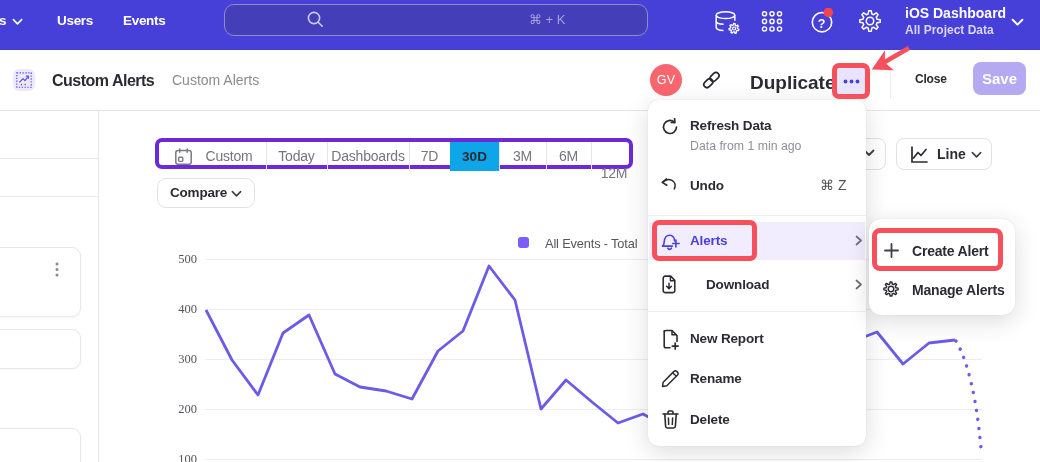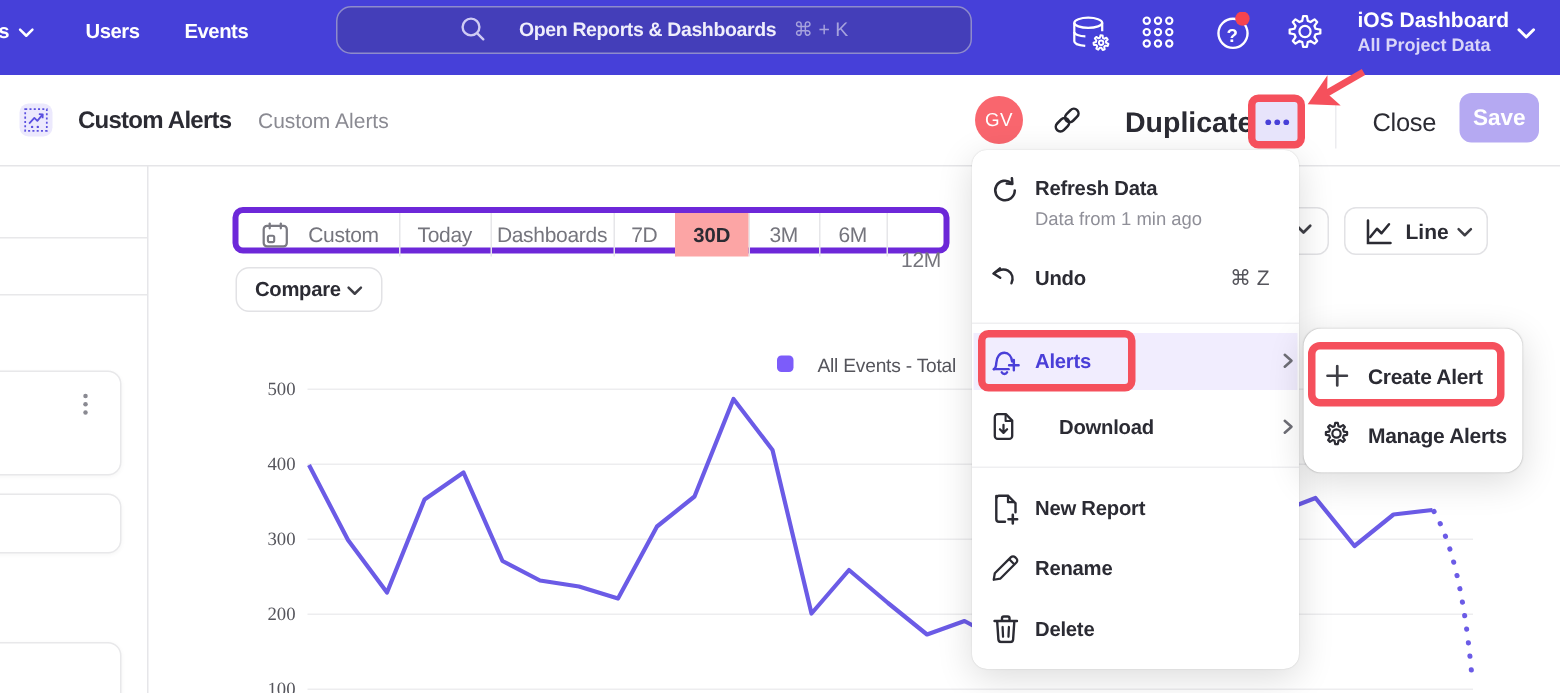--- a/index.html
+++ b/index.html
@@ -14,34 +14,34 @@
 .searchtxt { position:absolute; left:346px; top:0; height:48px; line-height:39px; color:#efeefb; font-size:13px; font-weight:700; letter-spacing:-0.25px; }
 .cmdk { position:absolute; left:529px; top:0; height:48px; line-height:40px; color:#a6a2dd; font-size:13px; font-weight:400; }
 .projname { position:absolute; left:905px; top:5px; color:#fff; font-size:14px; font-weight:700; }
 .projsub  { position:absolute; left:905px; top:23px; color:#d9d5f8; font-size:12px; font-weight:700; }
 .titleicon { position:absolute; left:13px; top:69px; width:22px; height:22px; background:#ece9fd; border-radius:6px; }
 .title { position:absolute; left:52px; top:72px; font-size:16px; font-weight:700; color:#2b2b33; letter-spacing:-0.5px; }
 .crumb { position:absolute; left:172px; top:72px; font-size:14px; color:#8a8a92; }
 .avatar { position:absolute; left:650px; top:64px; width:32px; height:32px; border-radius:50%; background:#f9666e; color:#fff; font-size:12.5px; font-weight:400; text-align:center; line-height:32px; letter-spacing:0.3px; }
 .duplicate { position:absolute; left:750px; top:72px; font-size:19px; font-weight:700; color:#2b2b33; }
 .hdivider { position:absolute; left:890px; top:70px; width:1px; height:29px; background:#ececef; }
-.closetxt { position:absolute; left:915px; top:72px; font-size:17px; font-weight:400; color:#2b2b33; letter-spacing:-0.2px; }
+.closetxt { position:absolute; left:915px; top:72px; font-size:12px; font-weight:700; color:#2b2b33; letter-spacing:-0.2px; }
 .savebtn { position:absolute; left:973px; top:62px; width:53px; height:33px; background:#b5a9f2; border-radius:8px; color:#fff; font-size:15px; font-weight:700; text-align:center; line-height:33px; }
 .dotsbox { position:absolute; left:832px; top:63px; width:38px; height:36px; border:5px solid #f5505c; border-radius:7px; background:#e7e4fb; }
 
 
 .sidebar-border { position:absolute; left:98px; top:110px; width:1px; height:352px; background:#e6e6e9; }
 .sideline { position:absolute; left:0; width:98px; height:1px; background:#e8e8ea; }
 .sidecard { position:absolute; left:-20px; width:101px; background:#fff; border:1px solid #e8e8ea; border-radius:9px; box-shadow:0 1px 3px rgba(0,0,0,0.04); }
 
 
 .seg { position:absolute; left:155px; top:138px; width:478px; height:31px; border:4px solid #6d28d9; border-radius:7px; background:#fff; }
 .segdiv { position:absolute; top:0; width:1px; height:29px; background:#e6e6e9; }
 .segitem { position:absolute; top:0; height:29px; line-height:29px; font-size:14px; color:#75757d; text-align:center; letter-spacing:-0.2px; }
-.seg30 { position:absolute; left:291px; top:0; width:49px; height:29px; background:#fca5a5; color:#2b2b33; font-weight:700; font-size:13.5px; text-align:center; line-height:29px; }
+.seg30 { position:absolute; left:291px; top:0; width:49px; height:29px; background:#0ea5e9; color:#2b2b33; font-weight:700; font-size:13.5px; text-align:center; line-height:29px; }
 .cmpbtn { position:absolute; left:157px; top:178px; width:98px; height:30px; border:1px solid #e2e2e5; border-radius:9px; background:#fff; }
 .linebtn { position:absolute; left:896px; top:138px; width:96px; height:32px; border:1px solid #e2e2e5; border-radius:8px; background:#fff; }
 .hidbtn { position:absolute; left:826px; top:138px; width:60px; height:32px; border:1px solid #e2e2e5; border-radius:8px; background:#fff; }
 
 
 .legsq { position:absolute; left:518px; top:237px; width:11px; height:11px; background:#7c5cfa; border-radius:3px; }
 .legtxt { position:absolute; left:533px; top:236px; font-size:12.8px; color:#55555c; letter-spacing:-0.15px;margin-left:12px; }
 
 
 .ylabel { position:absolute; width:40px; text-align:right; font-size:12.5px; color:#55555c;font-family:Liberation Serif, serif; }
@@ -145,21 +145,20 @@
   <svg class="abs" style="left:12px;top:18px;" width="11" height="8" viewBox="0 0 12 8">
       <path d="M1.5 1.5 L6 6 L10.5 1.5" stroke="#fff" stroke-width="1.8" fill="none" stroke-linecap="round" stroke-linejoin="round"></path>
     </svg>
   <span class="topnav" style="left:57px;">Users</span>
   <span class="topnav" style="left:123px;">Events</span>
   <div class="searchpill"></div>
   <svg class="abs" style="left:306px;top:10px;" width="19" height="19" viewBox="0 0 19 19">
     <circle cx="8" cy="8" r="5.6" fill="none" stroke="#cfcbf4" stroke-width="1.6"></circle>
     <line x1="12.2" y1="12.2" x2="16.2" y2="16.2" stroke="#cfcbf4" stroke-width="1.6" stroke-linecap="round"></line>
   </svg>
-  <span class="searchtxt">Open Reports &amp; Dashboards</span>
   <span class="cmdk">⌘ + K</span>
 
   <svg class="abs" style="left:714px;top:9px;" width="28" height="28" viewBox="0 0 28 28">
     <g stroke="#fff" stroke-width="1.5" fill="none">
       <ellipse cx="11.5" cy="6.2" rx="9.3" ry="3.4"></ellipse>
       <path d="M2.2 6.2 L2.2 18.5 C2.2 20 5.3 21.3 9.5 21.6"></path>
       <path d="M20.8 6.2 L20.8 11.8"></path>
       <path d="M2.2 12.3 C2.2 13.9 5.5 15.2 9.6 15.3"></path>
       <path d="M23.40 19.49 L24.94 20.27 L24.51 21.66 L22.80 21.43 L22.13 22.15 L22.48 23.84 L21.13 24.37 L20.24 22.89 L19.25 22.82 L18.15 24.15 L16.89 23.42 L17.50 21.80 L16.94 20.98 L15.22 20.95 L15.00 19.51 L16.64 18.98 L16.93 18.03 L15.88 16.66 L16.87 15.60 L18.31 16.55 L19.23 16.19 L19.65 14.51 L21.10 14.62 L21.26 16.34 L22.11 16.84 L23.68 16.12 L24.50 17.32 L23.25 18.51 Z" stroke-width="1.3" stroke-linejoin="round"></path>
       <circle cx="20.1" cy="19.5" r="1.5" stroke-width="1.2"></circle>

